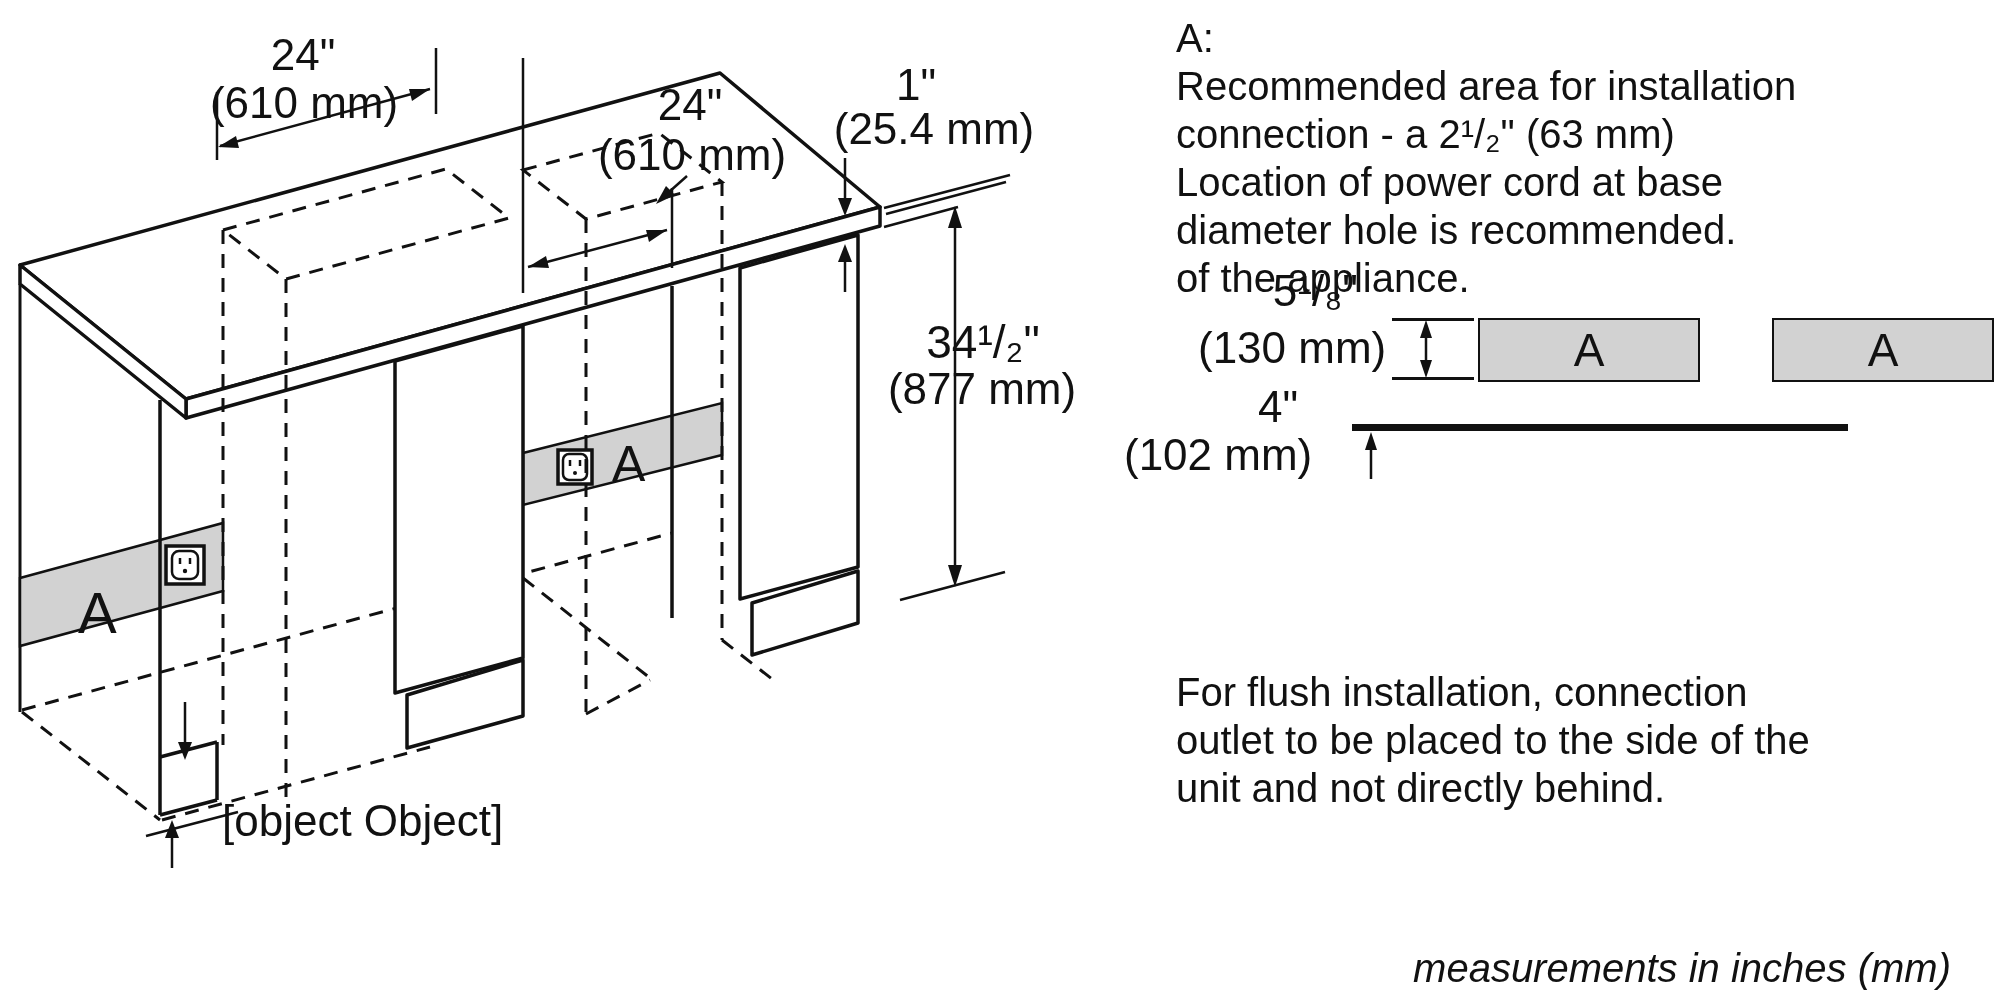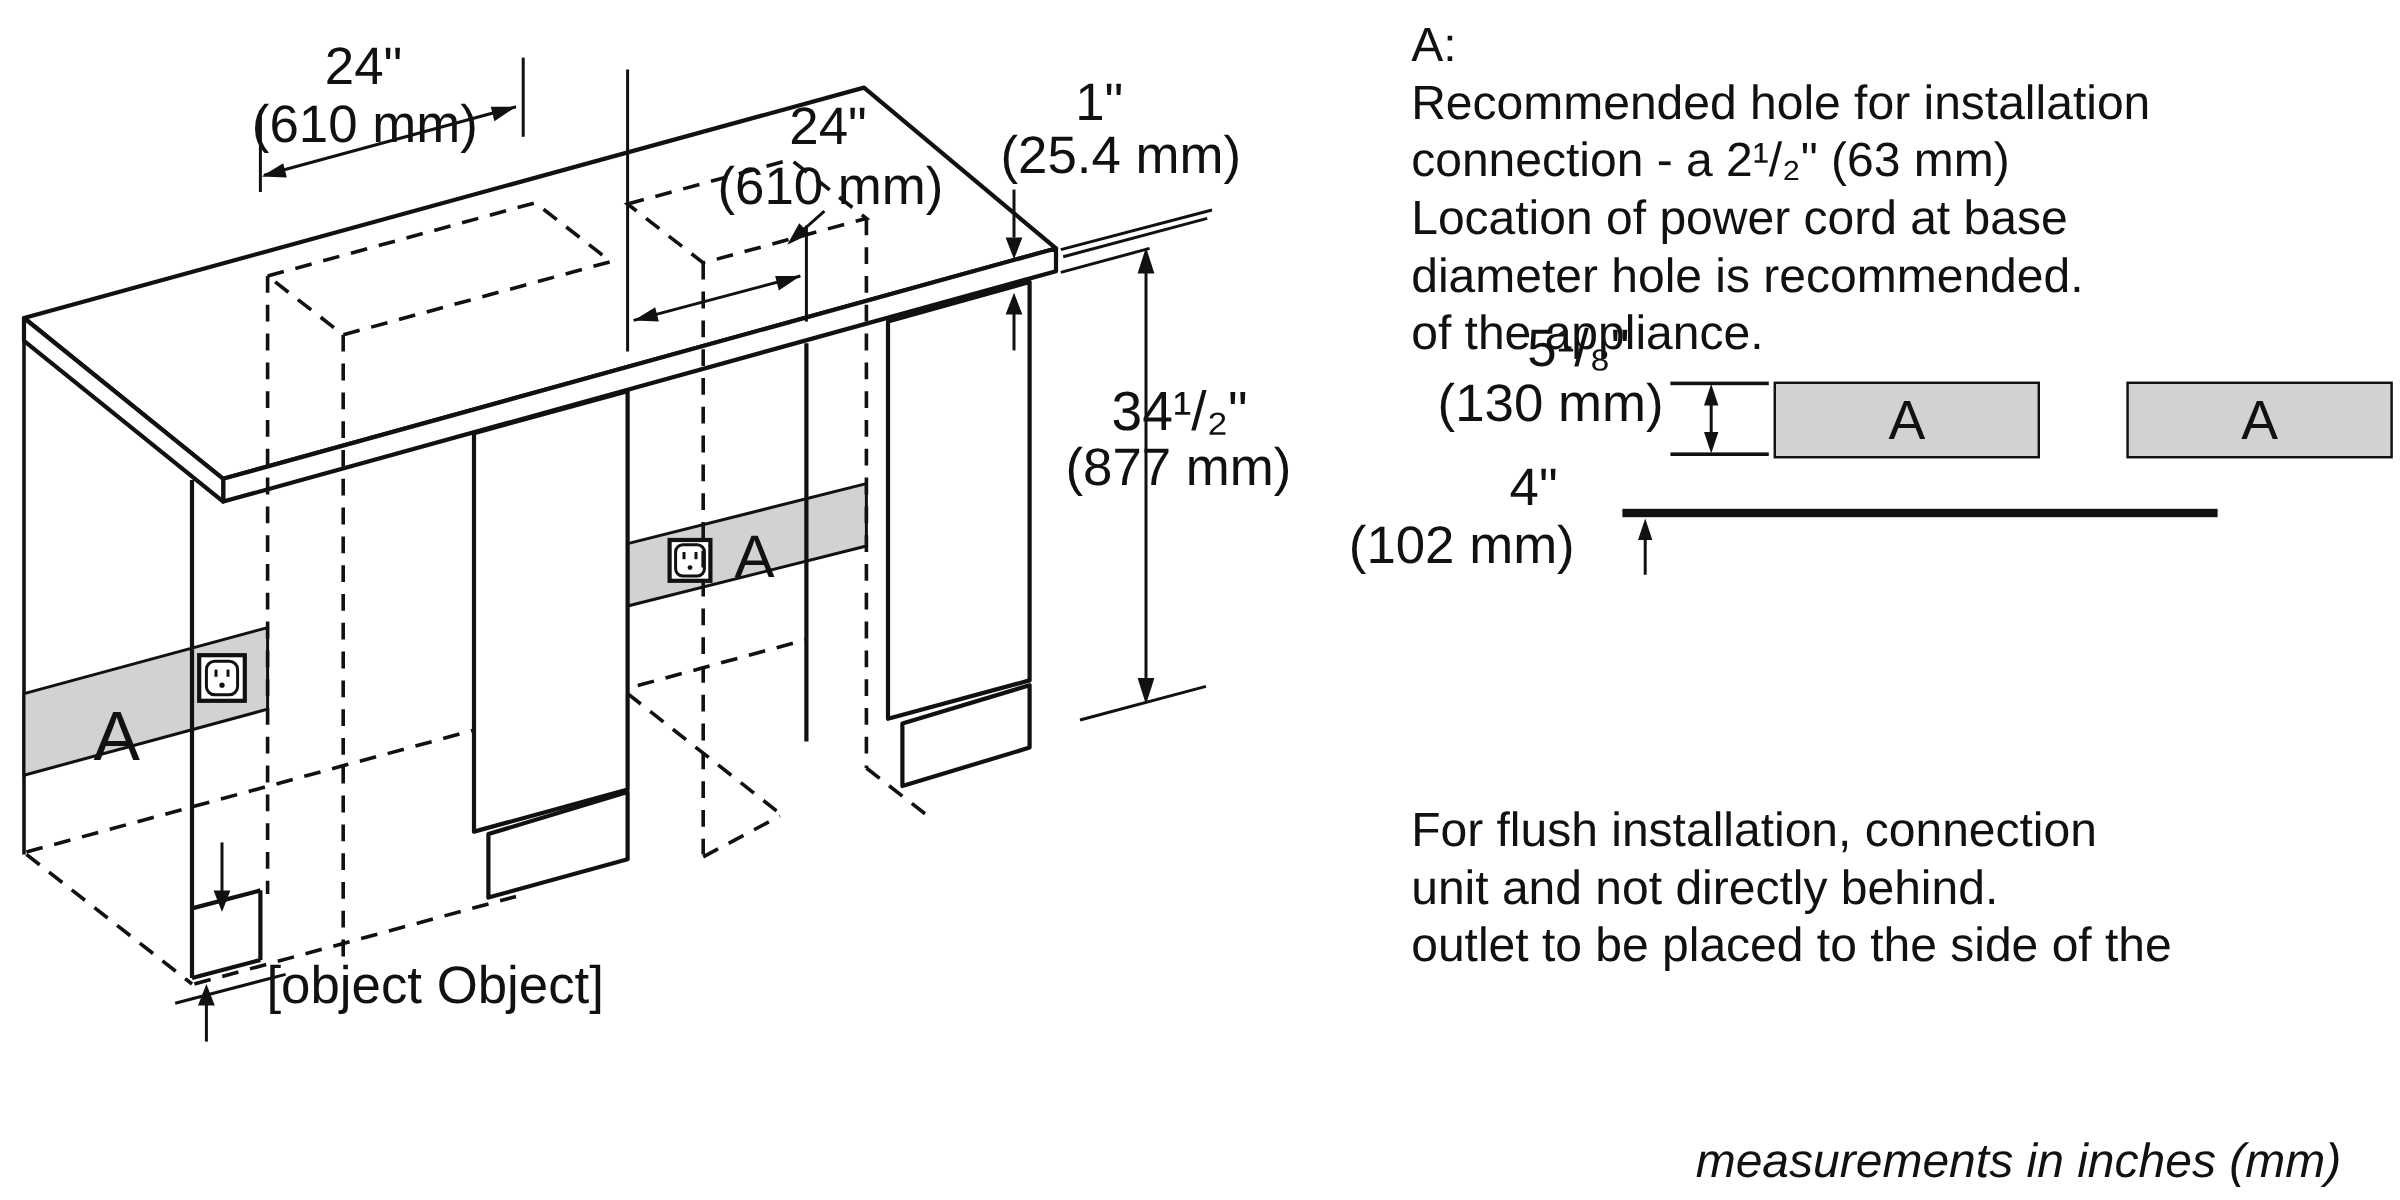--- a/index.html
+++ b/index.html
@@ -149,29 +149,29 @@
       <line x1="146" y1="836" x2="238" y2="812"></line>
     </g>
     <polygon points="185,760 178,742 192,742" fill="#111"></polygon>
     <polygon points="172,820 165,838 179,838" fill="#111"></polygon>
     <text x="222" y="836" font-size="44">[object Object]</text>
   </g>
 </svg>
 
 <div class="abs" style="left:1176px;top:14px">
   <div class="body-line">A:</div>
-  <div class="body-line">Recommended hole for installation</div>
+  <div class="body-line">Recommended area for installation</div>
   <div class="body-line">connection - a 2¹/₂" (63 mm)</div>
   <div class="body-line">Location of power cord at base</div>
   <div class="body-line">diameter hole is recommended.</div>
   <div class="body-line">of the appliance.</div>
 </div>
 
 <div class="abs dimtxt" style="left:1240px;top:266px;width:118px;text-align:right">5¹/₈"</div>
-<div class="abs dimtxt" style="left:1198px;top:312px;width:186px;text-align:center">(130 mm)</div>
+<div class="abs dimtxt" style="left:1198px;top:323px;width:186px;text-align:center">(130 mm)</div>
 
 <div class="abs tick" style="left:1392px;top:318px;width:82px;height:3px"></div>
 <div class="abs tick" style="left:1392px;top:377px;width:82px;height:3px"></div>
 
 <svg class="abs" style="left:1410px;top:318px" width="32" height="62" viewBox="0 0 32 62">
   <line x1="16" y1="8" x2="16" y2="54" stroke="#111" stroke-width="2.5"></line>
   <polygon points="16,2 10,20 22,20" fill="#111"></polygon>
   <polygon points="16,60 10,42 22,42" fill="#111"></polygon>
 </svg>
 
@@ -185,17 +185,17 @@
 <div class="abs dimtxt" style="left:1258px;top:382px">4"</div>
 <div class="abs bar" style="left:1352px;top:424px;width:496px;height:7px"></div>
 <div class="abs dimtxt" style="left:1124px;top:430px">(102 mm)</div>
 <svg class="abs" style="left:1358px;top:431px" width="26" height="50" viewBox="0 0 26 50">
   <line x1="13" y1="48" x2="13" y2="8" stroke="#111" stroke-width="2.5"></line>
   <polygon points="13,1 7,19 19,19" fill="#111"></polygon>
 </svg>
 
 <div class="abs" style="left:1176px;top:668px">
   <div class="body-line">For flush installation, connection</div>
+  <div class="body-line">outlet to be placed to the side of the</div>
   <div class="body-line">unit and not directly behind.</div>
-  <div class="body-line">outlet to be placed to the side of the</div>
 </div>
 
 <div class="abs footer" style="right:49px;top:946px">measurements in inches (mm)</div>
 
 </body></html>

